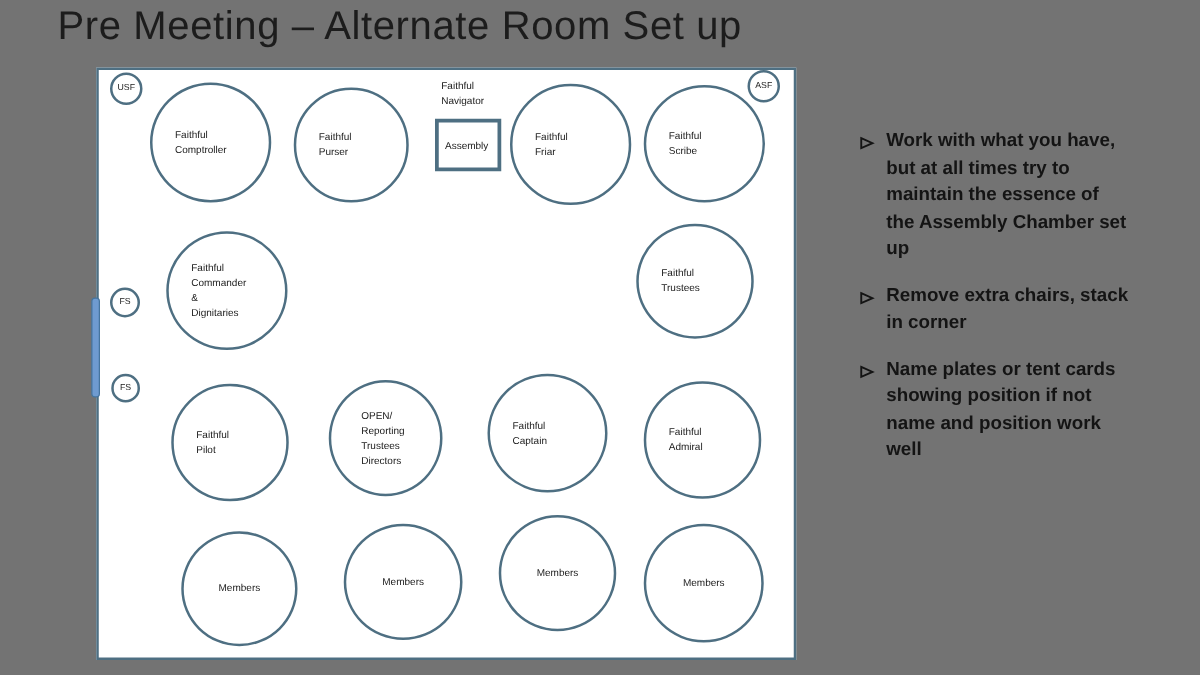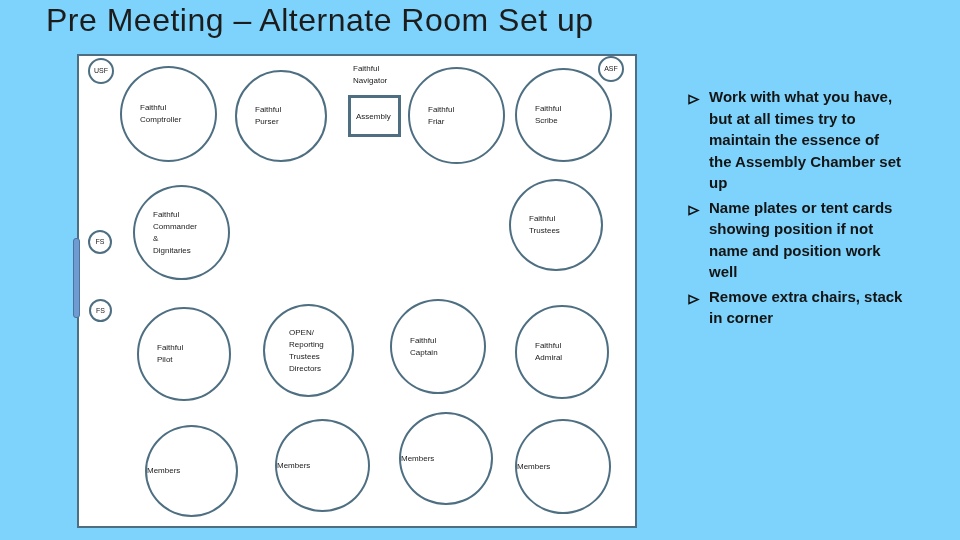--- a/index.html
+++ b/index.html
@@ -4,42 +4,42 @@
 <style>
   :root{
     --outline:#4e6f82;
     --door:#6f9bd0;
     --door-border:#46759f;
     --text:#1a1a1a;
   }
   *{margin:0;padding:0;box-sizing:border-box;}
   html,body{width:960px;height:540px;overflow:hidden;background:#fff;
     font-family:"Liberation Sans",sans-serif;color:var(--text);}
-  .slide{position:relative;width:960px;height:540px;background:#7dd3fc;}
+  .slide{position:relative;width:960px;height:540px;background:#737373;}
 
   .slide-title{
     position:absolute;left:46px;top:2px;
     font-size:32px;font-weight:400;letter-spacing:.5px;color:#1c1c1c;
     white-space:nowrap;
   }
 
   .room{
     position:absolute;left:77px;top:54px;width:560px;height:474px;
     border:2px solid var(--outline);background:#fff;
   }
 
   .circle{
     position:absolute;border:2px solid var(--outline);border-radius:50%;
     background:#fff;display:flex;align-items:center;
     font-size:8px;line-height:12px;color:var(--text);
   }
   .circle .label{white-space:pre-line;text-align:left;}
   .seat{padding-left:18px;}
   .seat-open{padding-left:24px;}
-  .members{padding-left:0;}
+  .members{justify-content:center;padding-left:0;}
   .tiny{justify-content:center;padding-left:0;font-size:7px;line-height:8px;}
 
   .lectern{
     position:absolute;left:269px;top:39px;width:53px;height:42px;
     border:3px solid var(--outline);background:#fff;
     display:flex;align-items:center;padding-left:5px;
     font-size:8px;color:var(--text);
   }
   .navigator-label{
     position:absolute;left:274px;top:7px;
@@ -48,21 +48,21 @@
 
   .door-marker{
     position:absolute;left:-6px;top:182px;width:7px;height:80px;
     background:var(--door);border:1px solid var(--door-border);border-radius:3px;
   }
 
   .notes{
     position:absolute;left:687px;top:86px;width:268px;
     list-style:none;font-size:15px;line-height:21.5px;font-weight:600;color:#141414;
   }
-  .note-item{display:flex;align-items:flex-start;margin-bottom:3px;}
+  .note-item{display:flex;align-items:flex-start;margin-bottom:3px;margin-top:16px;}
   .bullet{flex:0 0 22px;padding-top:4px;}
   .note-text{white-space:pre-line;}
 </style>
 </head>
 <body>
 
 <div class="slide">
 
   <h1 class="slide-title">Pre Meeting – Alternate Room Set up</h1>
 
@@ -165,29 +165,29 @@
 maintain the essence of
 the Assembly Chamber set
 up</span>
     </li>
     <li class="note-item">
       <span class="bullet">
         <svg width="13" height="13" viewBox="0 0 13 13">
             <path d="M2 2.5 L11 6.5 L2 10.5 Z" fill="none" stroke="#141414" stroke-width="1.5"></path>
           </svg>
       </span>
-      <span class="note-text">Name plates or tent cards
-showing position if not
-name and position work
-well</span>
+      <span class="note-text">Remove extra chairs, stack
+in corner</span>
     </li>
     <li class="note-item">
       <span class="bullet">
         <svg width="13" height="13" viewBox="0 0 13 13">
             <path d="M2 2.5 L11 6.5 L2 10.5 Z" fill="none" stroke="#141414" stroke-width="1.5"></path>
           </svg>
       </span>
-      <span class="note-text">Remove extra chairs, stack
-in corner</span>
+      <span class="note-text">Name plates or tent cards
+showing position if not
+name and position work
+well</span>
     </li>
   </ul>
 
 </div>
 
 </body></html>

